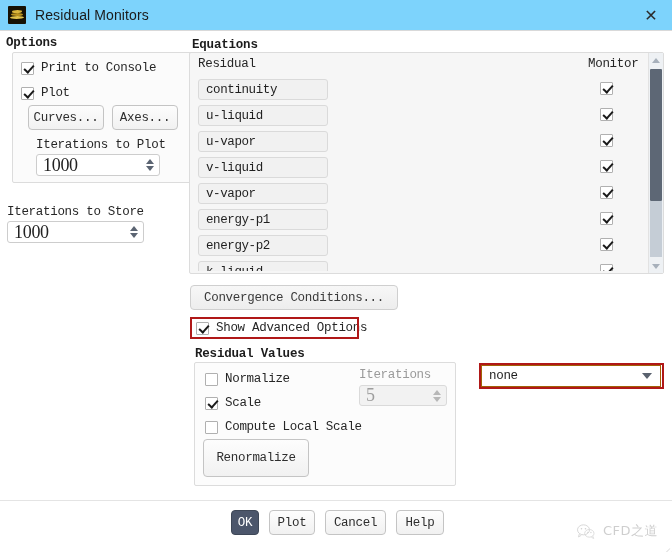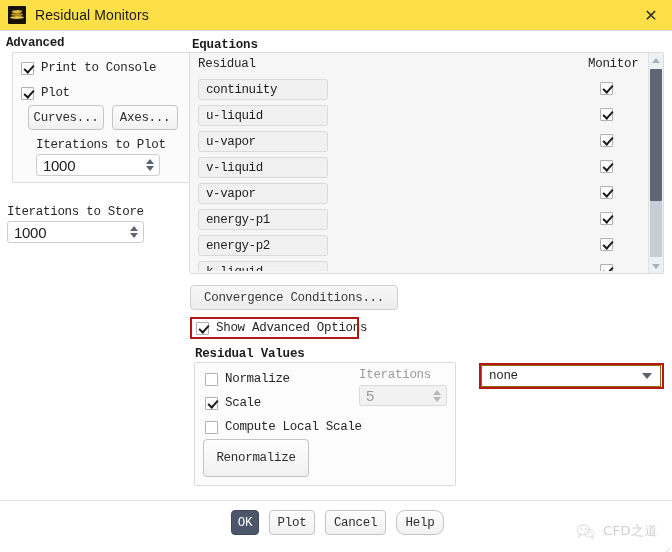--- a/index.html
+++ b/index.html
@@ -21,21 +21,21 @@
     background: #ffffff;
     box-sizing: border-box;
     overflow: hidden;
   }
 
   
   .titlebar {
     position: absolute;
     left: 0; top: 0;
     width: 672px; height: 31px;
-    background: #fde047;
+    background: #7dd3fc;
     border-bottom: 1px solid #d9d9d9;
     display: flex;
     align-items: center;
     box-sizing: border-box;
   }
   .app-icon {
     width: 18px; height: 18px;
     margin-left: 8px;
     background: #171205;
     border-radius: 1px;
@@ -147,22 +147,22 @@
   .field {
     background: #ffffff;
     border: 1px solid #cdcdcd;
     border-radius: 3px;
     box-sizing: border-box;
     display: flex;
     align-items: center;
     position: relative;
   }
   .field .val {
-    font-family: Liberation Sans, sans-serif;
-    font-size: 15px;
+    font-family: Liberation Serif, serif;
+    font-size: 18px;
     color: #222;
     padding-left: 6px;
     letter-spacing: -0.3px;
   }
   .field.dim { background: #f2f2f2; border-color: #dadada; }
   .field.dim .val { color: #9d9d9d; }
   .spin {
     position: absolute;
     right: 5px; top: 50%;
     transform: translateY(-50%);
@@ -331,21 +331,21 @@
   <div class="titlebar">
     <div class="app-icon">
         <i></i>
         <i></i>
         <i></i>
       </div>
     <div class="title-text">Residual Monitors</div>
     <div class="close-btn">✕</div>
   </div>
 
-  <div class="group-title" style="position:absolute;left:6px;top:36px;">Advanced</div>
+  <div class="group-title" style="position:absolute;left:6px;top:36px;">Options</div>
 
   <div class="panel" style="left:12px;top:52px;width:204px;height:131px;">
     <div class="cb-row" style="position:absolute;left:8px;top:8px;">
       <div class="cb checked"></div>
       <div class="lbl">Print to Console</div>
     </div>
     <div class="cb-row" style="position:absolute;left:8px;top:33px;">
       <div class="cb checked"></div>
       <div class="lbl">Plot</div>
     </div>
@@ -481,21 +481,21 @@
     <div class="cval">none</div>
     <div class="carrow"></div>
   </div>
   <div class="redbox" style="left:479px;top:363px;width:185px;height:26px;"></div>
 
   <div class="sep-line" style="left:0;top:500px;width:672px;"></div>
 
   <div class="btn primary" style="position:absolute;left:231px;top:510px;width:28px;height:25px;">OK</div>
   <div class="btn" style="position:absolute;left:269px;top:510px;width:46px;height:25px;">Plot</div>
   <div class="btn" style="position:absolute;left:325px;top:510px;width:61px;height:25px;">Cancel</div>
-  <div class="btn" style="position:absolute;left:396px;top:510px;width:48px;height:25px;border-radius:9px;">Help</div>
+  <div class="btn" style="position:absolute;left:396px;top:510px;width:48px;height:25px;">Help</div>
 
   <div class="watermark">
     <svg class="wm-icon" viewBox="0 0 24 20">
       <ellipse cx="9" cy="8" rx="7.2" ry="6" fill="none" stroke="#9a9a9a" stroke-width="1.1"></ellipse>
       <path d="M4 13 L3 16.5 L6.3 14.6" fill="none" stroke="#9a9a9a" stroke-width="1.1"></path>
       <circle cx="6.6" cy="6.6" r="0.95" fill="#8f8f8f"></circle>
       <circle cx="11.4" cy="6.6" r="0.95" fill="#8f8f8f"></circle>
       <ellipse cx="16" cy="12.2" rx="5.6" ry="4.6" fill="none" stroke="#a8a8a8" stroke-width="1.1"></ellipse>
       <path d="M20.2 15.6 L21.2 18.4 L18.4 16.8" fill="none" stroke="#a8a8a8" stroke-width="1.1"></path>
       <circle cx="14.2" cy="11.2" r="0.8" fill="#9a9a9a"></circle>

